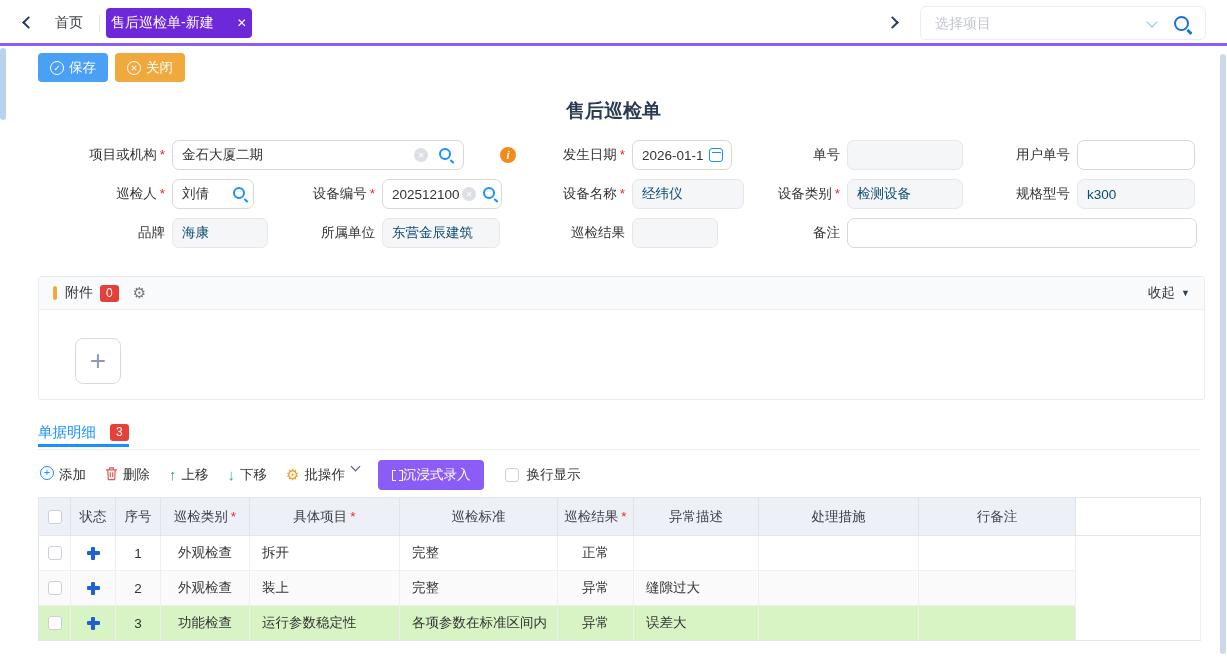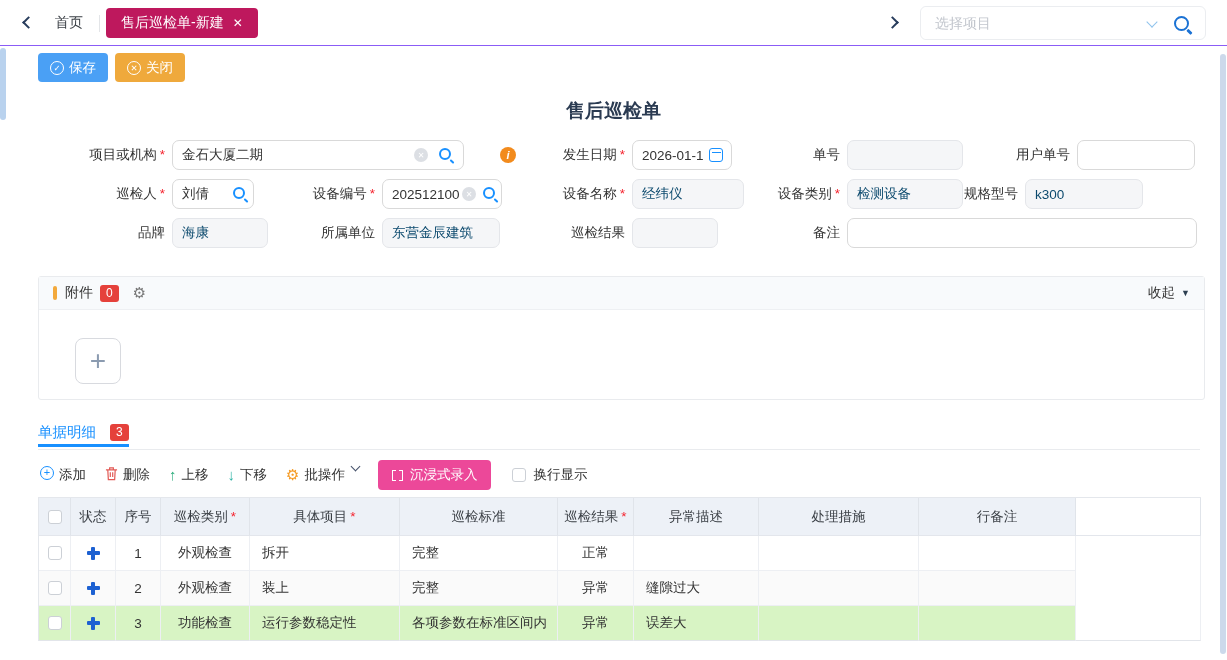--- a/index.html
+++ b/index.html
@@ -2,28 +2,28 @@
 <html><head>
 <meta charset="utf-8">
 <style>
   * { margin:0; padding:0; box-sizing:border-box; }
   html,body { background:#fff; }
   .page {
     position:relative; width:1227px; height:660px; overflow:hidden;
     background:#fff; font-family:"Liberation Sans","DejaVu Sans",sans-serif; color:#333;
   }
   
-  .topbar { position:absolute; left:0; top:0; width:1227px; height:46px; background:#fff; border-bottom:1px solid #8b5cf6; }
+  .topbar { position:absolute; left:0; top:0; width:1227px; height:46px; background:#fff; border-bottom:3px solid #8b5cf6; }
   .chev { display:inline-block; width:9px; height:9px; border-left:2.5px solid #273c5c; border-bottom:2.5px solid #273c5c; }
   .chev.l { position:absolute; left:24px; top:18px; transform:rotate(45deg); }
   .chev.r { position:absolute; left:888px; top:18px; transform:rotate(225deg); }
   .home-tab { position:absolute; left:55px; top:14px; font-size:14px; color:#3a3f45; cursor:pointer; }
   .tabsep { position:absolute; left:99px; top:15px; width:1px; height:17px; background:#e3e5e8; }
-  .active-tab { position:absolute; left:106px; top:8px; height:30px; background:#be185d; border-radius:4px;
-    display:flex; align-items:center; gap:9px; padding:0 15px; color:#fff; font-size:14px; cursor:pointer; }
+  .active-tab { position:absolute; left:106px; top:8px; height:30px; background:#6d28d9; border-radius:4px;
+    display:flex; align-items:center; gap:23px; padding:0 5px; color:#fff; font-size:14px; cursor:pointer; }
   .active-tab .x { font-size:12px; line-height:1; }
   .proj-search { position:absolute; left:920px; top:6px; width:286px; height:34px; border:1px solid #ebedf0; border-radius:6px; background:#fff; display:flex; align-items:center; }
   .proj-search input { border:0; outline:none; flex:1; height:100%; padding:0 8px 0 14px; font-size:14px; color:#333; border-radius:6px; font-family:inherit; }
   .proj-search input::placeholder { color:#c2c6cd; }
   .dd-chev { width:8px; height:8px; border-right:1.7px solid #8fc3ec; border-bottom:1.7px solid #8fc3ec; transform:rotate(45deg); margin:-3px 18px 0 0; }
   .mag { position:relative; display:inline-block; width:12px; height:12px; border:2px solid #1890ff; border-radius:50%; }
   .mag::after { content:""; position:absolute; width:2px; height:5px; background:#1890ff; left:10px; top:9px; transform:rotate(-45deg); border-radius:1px; }
   .mag.big { width:15px; height:15px; border-width:2.6px; border-color:#1b72d4; margin-right:16px; }
   .mag.big::after { width:2.6px; height:6px; left:12px; top:11px; background:#1b72d4; }
   
@@ -70,22 +70,22 @@
   .tabline { position:absolute; left:38px; top:449px; width:1162px; height:1px; background:#e9ebee; }
   
   .gtb { position:absolute; left:40px; top:460px; height:30px; display:flex; align-items:center; font-size:13.5px; color:#333; }
   .gtb .item { display:inline-flex; gap:5px; margin-right:19px; cursor:pointer; }
   .plc { width:14px; height:14px; border:1.4px solid #1890ff; border-radius:50%; color:#1890ff; display:inline-flex; align-items:center; justify-content:center; font-size:11px; line-height:1; }
   .plc::before { content:"+"; margin-top:-1px; }
   .arrow-up { color:#2fae7e; font-size:15px; font-weight:bold; }
   .arrow-dn { color:#2fb3a6; font-size:15px; font-weight:bold; }
   .gear-o { color:#f59a23; font-size:15px; }
   .chev-d { width:7px; height:7px; border-right:1.5px solid #44506a; border-bottom:1.5px solid #44506a; transform:rotate(45deg); margin:-3px 0 0 2px; }
-  .btn-imm { height:30px; background:#ec4899; border:0; border-radius:4px; color:#fff; font-size:13.5px;
-    display:inline-flex; align-items:center; gap:7px; padding:0 14px; margin-right:21px; cursor:pointer; font-family:inherit; }
+  .btn-imm { height:30px; background:#8b5cf6; border:0; border-radius:4px; color:#fff; font-size:13.5px;
+    display:inline-flex; align-items:center; padding:0 14px; margin-right:21px; cursor:pointer; font-family:inherit; }
   .brk { display:inline-flex; gap:3px; }
   .brk i { width:4px; height:11px; border:1.8px solid #fff; display:block; }
   .brk i.bl { border-right:0; }
   .brk i.br2 { border-left:0; }
   .cb { display:inline-block; width:14px; height:14px; border:1px solid #ccd0d6; border-radius:3px; background:#fff; cursor:pointer; }
   .gtb .wrap-lbl { margin-left:7px; }
   
   .dtable { position:absolute; left:38px; top:497px; border-top:1px solid #e4e7ec; border-left:1px solid #e4e7ec; }
   .trow { display:flex; }
   .tc { height:35px; border-right:1px solid #edeff3; border-bottom:1px solid #edeff3; background:#fff;
@@ -189,21 +189,21 @@
     <span class="iwrap">
         <input class="inp dis" style="width: 112px;" value="经纬仪">
       </span>
   </div>
   <div class="fld" style="left:705px;top:179px">
     <span class="lbl" style="width:135px"><span>设备类别</span><span class="star">*</span></span>
     <span class="iwrap">
         <input class="inp dis" style="width: 116px;" value="检测设备">
       </span>
   </div>
-  <div class="fld" style="left:933px;top:179px">
+  <div class="fld" style="left:985px;top:179px">
     <span class="lbl" style="width:85px"><span>规格型号</span></span>
     <span class="iwrap">
         <input class="inp dis" style="width: 118px;" value="k300">
       </span>
   </div>
 
   <div class="fld" style="left:30px;top:218px">
     <span class="lbl" style="width:135px"><span>品牌</span></span>
     <span class="iwrap">
         <input class="inp dis" style="width: 96px;" value="海康">

